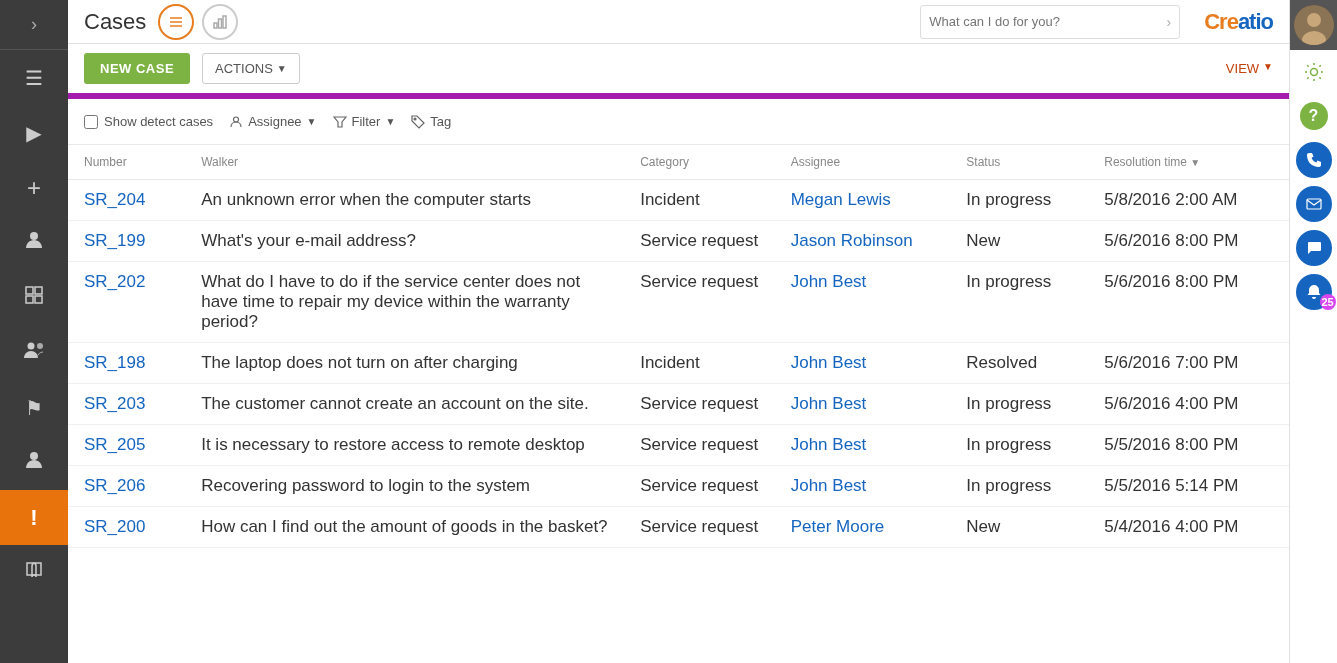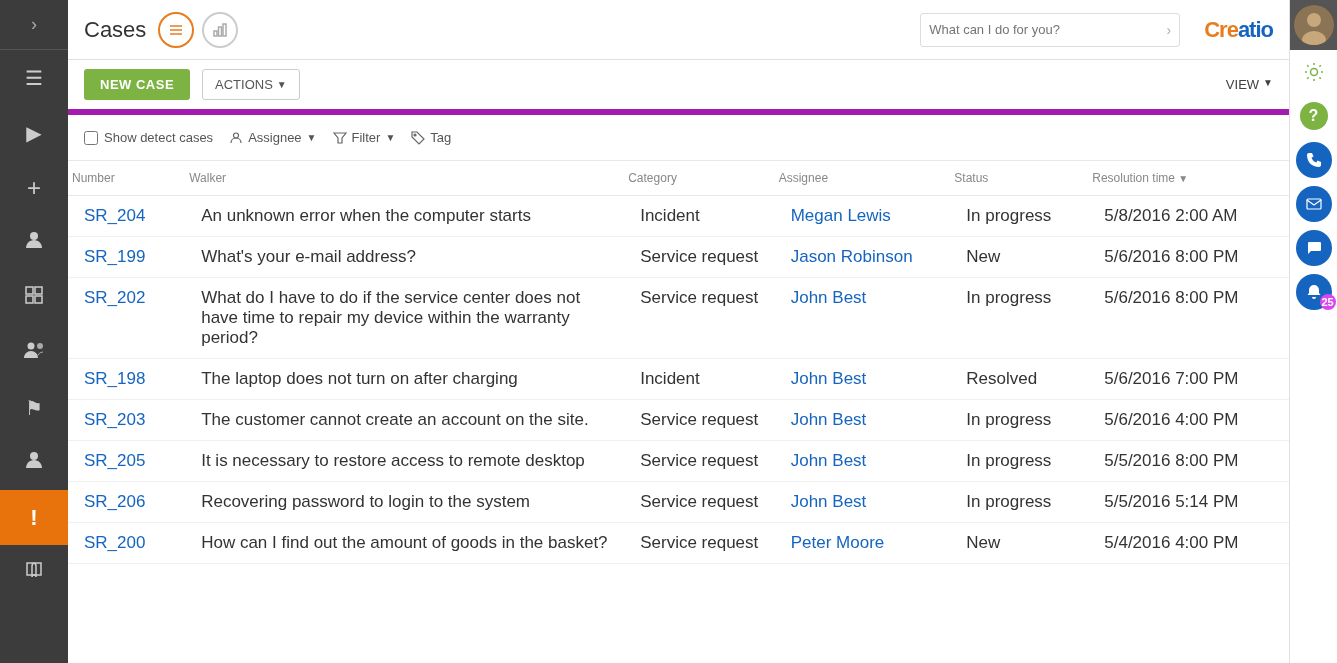--- a/index.html
+++ b/index.html
@@ -120,21 +120,21 @@
       overflow: hidden;
     }
 
     
     .header {
       display: flex;
       align-items: center;
       padding: 10px 16px;
       background: #fff;
       border-bottom: 1px solid #e0e0e0;
-      height: 60px;
+      height: 44px;
     }
     .header-title {
       font-size: 22px;
       font-weight: 400;
       color: #333;
       margin-right: 12px;
     }
     .view-toggle {
       display: flex;
       align-items: center;
@@ -213,21 +213,21 @@
       border-radius: 3px;
       cursor: pointer;
       display: flex;
       align-items: center;
       gap: 4px;
     }
     .btn-view {
       margin-left: auto;
       background: transparent;
       border: none;
-      color: #404040;
+      color: #c2410c;
       font-size: 13px;
       cursor: pointer;
       display: flex;
       align-items: flex-start;
       gap: 4px;
     }
 
     
     .filter-bar {
       display: flex;
@@ -264,21 +264,21 @@
     
     .table-container {
       flex: 1;
       overflow-y: auto;
     }
     table {
       width: 100%;
       border-collapse: collapse;
     }
     thead th {
-      padding: 10px 4px;
+      padding: 10px 16px;
       text-align: left;
       color: #888;
       font-weight: 400;
       font-size: 12px;
       border-bottom: 1px solid #e8e8e8;
       white-space: nowrap;
     }
     thead th.sortable {
       cursor: pointer;
     }

